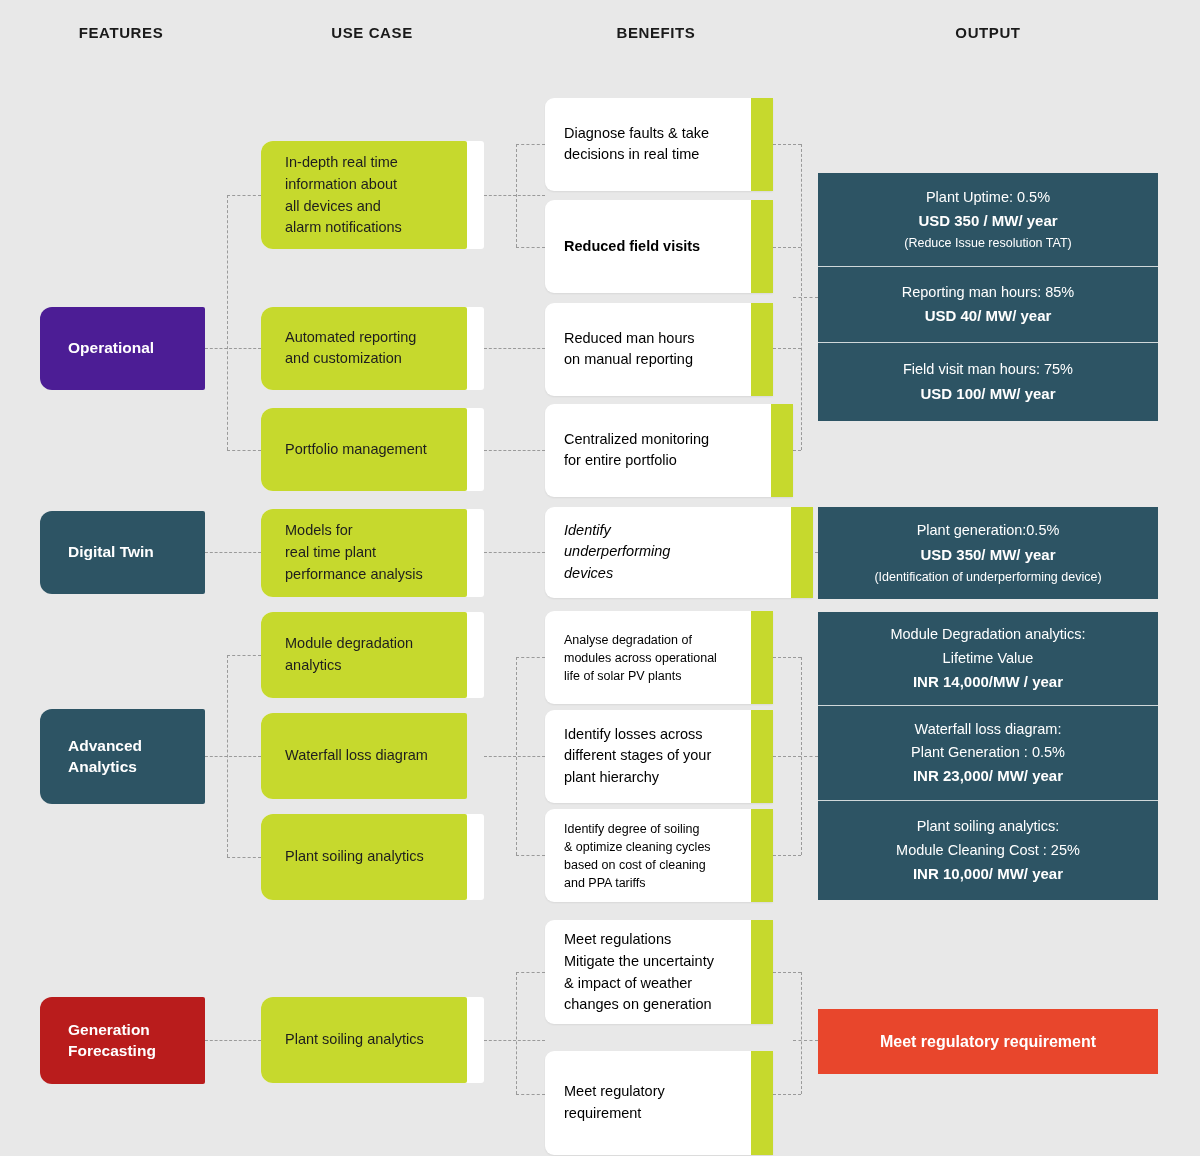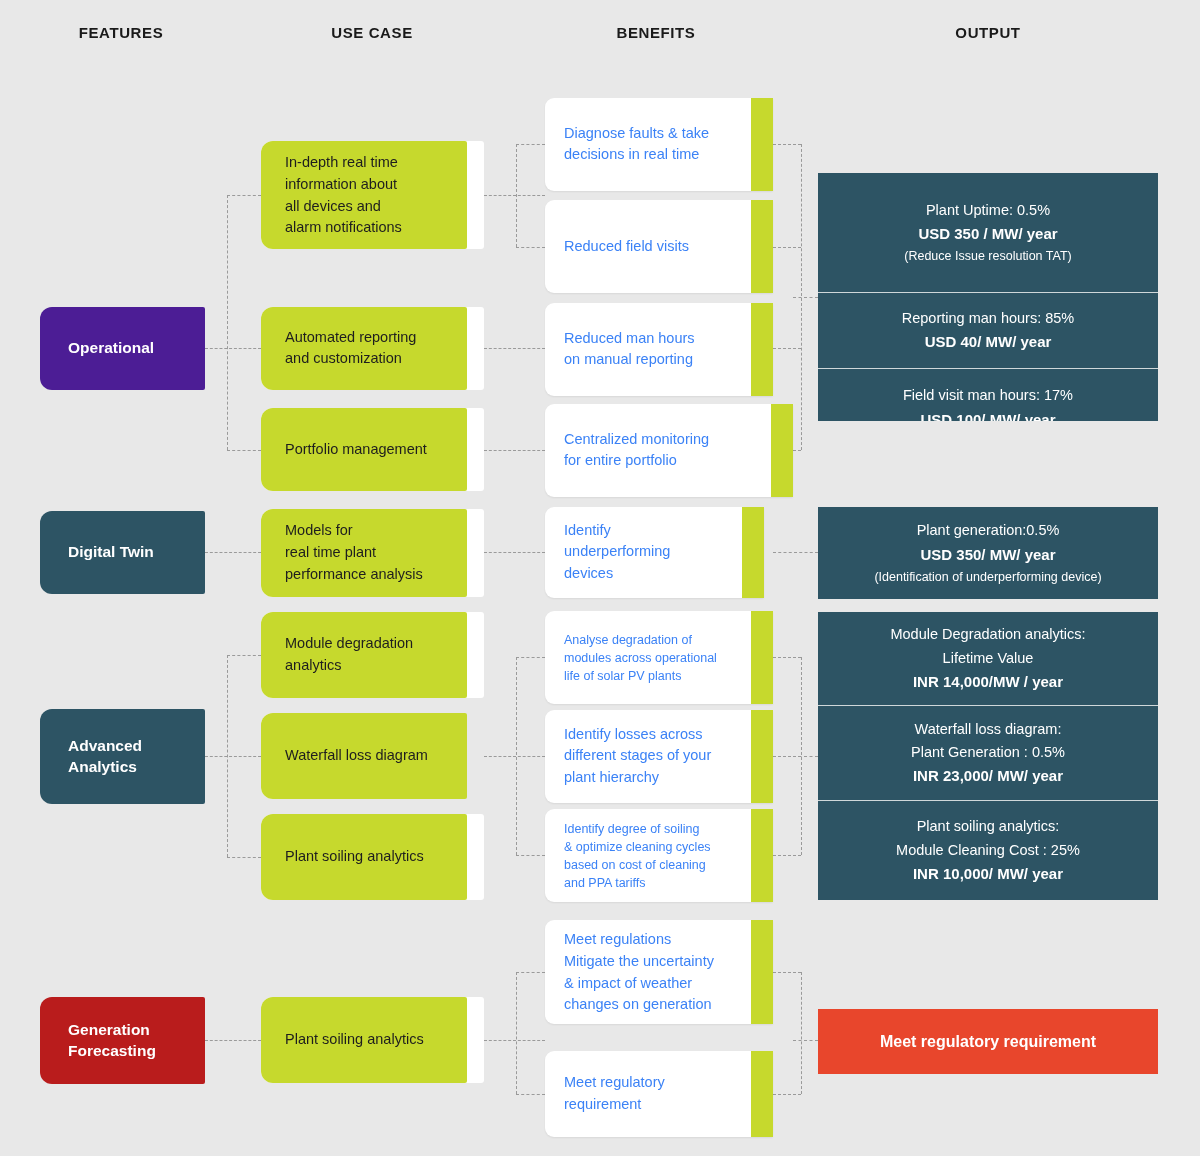--- a/index.html
+++ b/index.html
@@ -88,21 +88,21 @@
     width: 22px;
     background: #c6d92d;
   }
   .benefit-text {
     position: absolute;
     left: 19px;
     top: 50%;
     transform: translateY(-50%);
     font-size: 14.5px;
     line-height: 1.5;
-    color: #3b82f6;
+    color: #000000;
     width: 186px;
   }
   .benefit-text.small {
     font-size: 12.5px;
     line-height: 1.45;
   }
 
   
   .output-block {
     position: absolute;
@@ -243,68 +243,68 @@
       <div class="usecase-text">Plant soiling analytics</div>
     </div>
     <div class="usecase-box" style="left: 261px; top: 993px; width: 223px; height: 86px;">
       <div class="usecase-fill" style="width: 206px; background: rgb(198, 217, 45);"></div>
       <div class="usecase-text">Plant soiling analytics</div>
     </div>
     <div class="benefit-card" style="left: 545px; top: 94px; width: 228px; height: 93px;">
       <div class="benefit-strip" style="background: rgb(198, 217, 45);"></div>
       <div class="benefit-text">Diagnose faults &amp; take<br>decisions in real time</div>
     </div>
-    <div class="benefit-card" style="left: 545px; top: 196px; width: 228px; height: 93px;">
+    <div class="benefit-card" style="left: 545px; top: 196px; width: 228px; height: 93px; font-weight: bold;">
       <div class="benefit-strip" style="background: rgb(198, 217, 45);"></div>
       <div class="benefit-text">Reduced field visits</div>
     </div>
     <div class="benefit-card" style="left: 545px; top: 299px; width: 228px; height: 93px;">
       <div class="benefit-strip" style="background: rgb(198, 217, 45);"></div>
       <div class="benefit-text">Reduced man hours<br>on manual reporting</div>
     </div>
     <div class="benefit-card" style="left: 545px; top: 400px; width: 248px; height: 93px;">
       <div class="benefit-strip" style="background: rgb(198, 217, 45);"></div>
       <div class="benefit-text">Centralized monitoring<br>for entire portfolio</div>
     </div>
-    <div class="benefit-card" style="left: 545px; top: 503px; width: 219px; height: 91px;">
+    <div class="benefit-card" style="left: 545px; top: 503px; width: 268px; height: 91px; font-style: italic;">
       <div class="benefit-strip" style="background: rgb(198, 217, 45);"></div>
       <div class="benefit-text">Identify<br>underperforming<br>devices</div>
     </div>
     <div class="benefit-card" style="left: 545px; top: 607px; width: 228px; height: 93px;">
       <div class="benefit-strip" style="background: rgb(198, 217, 45);"></div>
       <div class="benefit-text small">Analyse degradation of<br>modules across operational<br>life of solar PV plants</div>
     </div>
     <div class="benefit-card" style="left: 545px; top: 706px; width: 228px; height: 93px;">
       <div class="benefit-strip" style="background: rgb(198, 217, 45);"></div>
       <div class="benefit-text">Identify losses across<br>different stages of your<br>plant hierarchy</div>
     </div>
     <div class="benefit-card" style="left: 545px; top: 805px; width: 228px; height: 93px;">
       <div class="benefit-strip" style="background: rgb(198, 217, 45);"></div>
       <div class="benefit-text small">Identify degree of soiling<br>&amp; optimize cleaning cycles<br>based on cost of cleaning<br>and PPA tariffs</div>
     </div>
     <div class="benefit-card" style="left: 545px; top: 916px; width: 228px; height: 104px;">
       <div class="benefit-strip" style="background: rgb(198, 217, 45);"></div>
       <div class="benefit-text">Meet regulations<br>Mitigate the uncertainty<br>&amp; impact of weather<br>changes on generation</div>
     </div>
-    <div class="benefit-card" style="left: 545px; top: 1047px; width: 228px; height: 86px;">
+    <div class="benefit-card" style="left: 545px; top: 1047px; width: 228px; height: 104px;">
       <div class="benefit-strip" style="background: rgb(198, 217, 45);"></div>
       <div class="benefit-text">Meet regulatory<br>requirement</div>
     </div>
     <div class="output-block" style="left: 818px; top: 169px; width: 340px; height: 248px; background: rgb(45, 84, 100);">
-      <div class="output-row" style="height: 120px;">
+      <div class="output-row" style="height: 94px;">
         <div class="out-line">Plant Uptime: 0.5%</div>
         <div class="out-line bold">USD 350 / MW/ year</div>
         <div class="out-line note">(Reduce Issue resolution TAT)</div>
       </div>
       <div class="output-row" style="height: 76px;">
         <div class="out-line">Reporting man hours: 85%</div>
         <div class="out-line bold">USD 40/ MW/ year</div>
       </div>
       <div class="output-row" style="height: 78px;">
-        <div class="out-line">Field visit man hours: 17%</div>
+        <div class="out-line">Field visit man hours: 75%</div>
         <div class="out-line bold">USD 100/ MW/ year</div>
       </div>
     </div>
     <div class="output-block" style="left: 818px; top: 503px; width: 340px; height: 92px; background: rgb(45, 84, 100);">
       <div class="output-row" style="height: 92px;">
         <div class="out-line">Plant generation:0.5%</div>
         <div class="out-line bold">USD 350/ MW/ year</div>
         <div class="out-line note">(Identification of underperforming device)</div>
       </div>
     </div>

